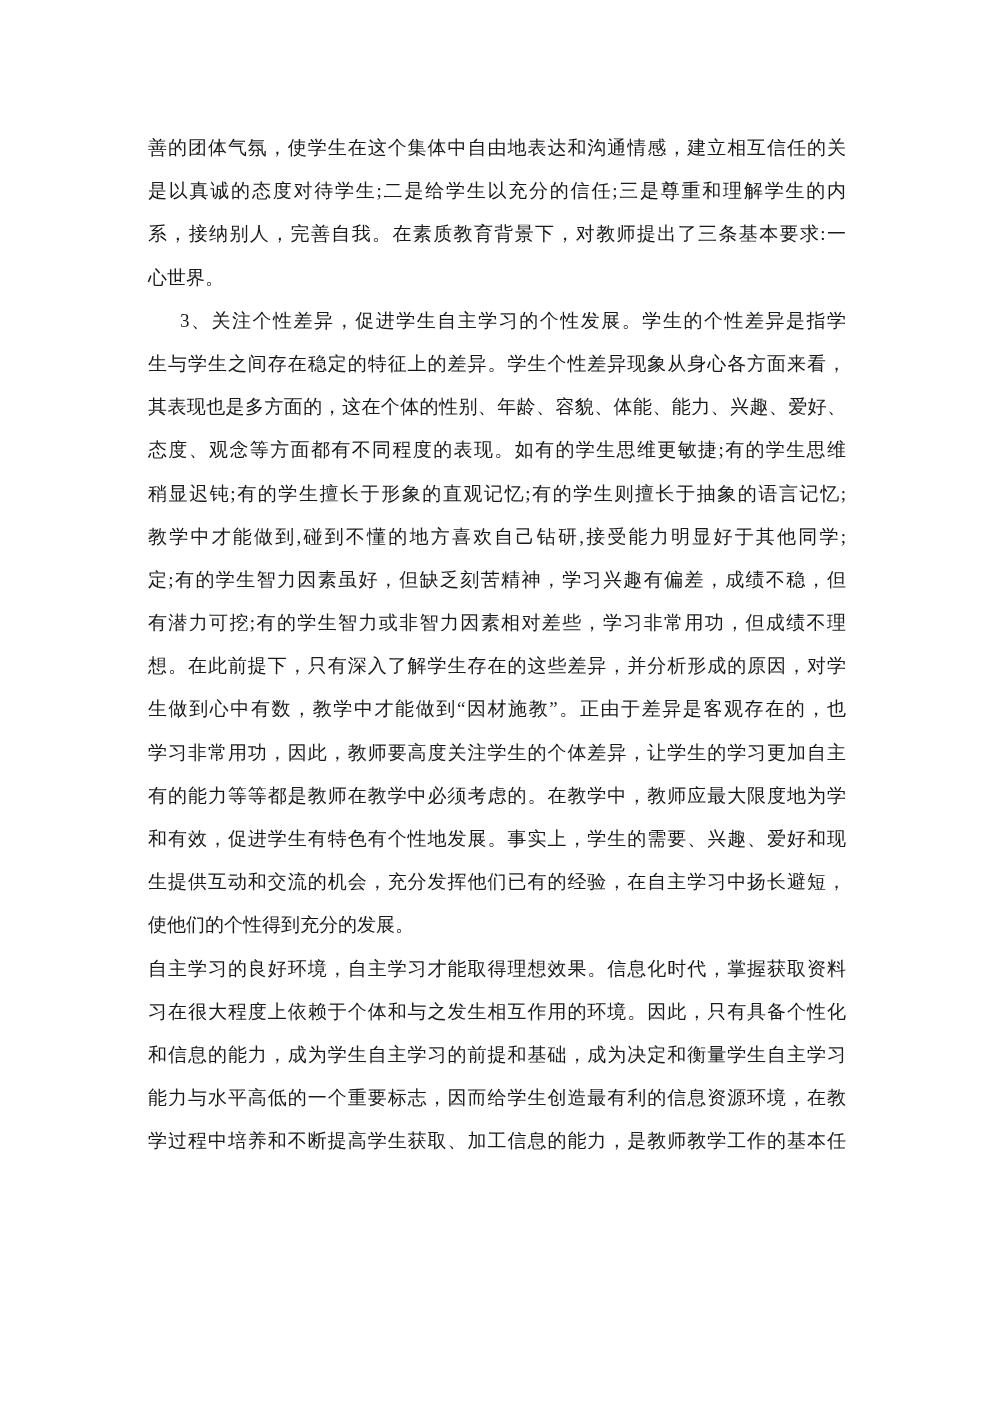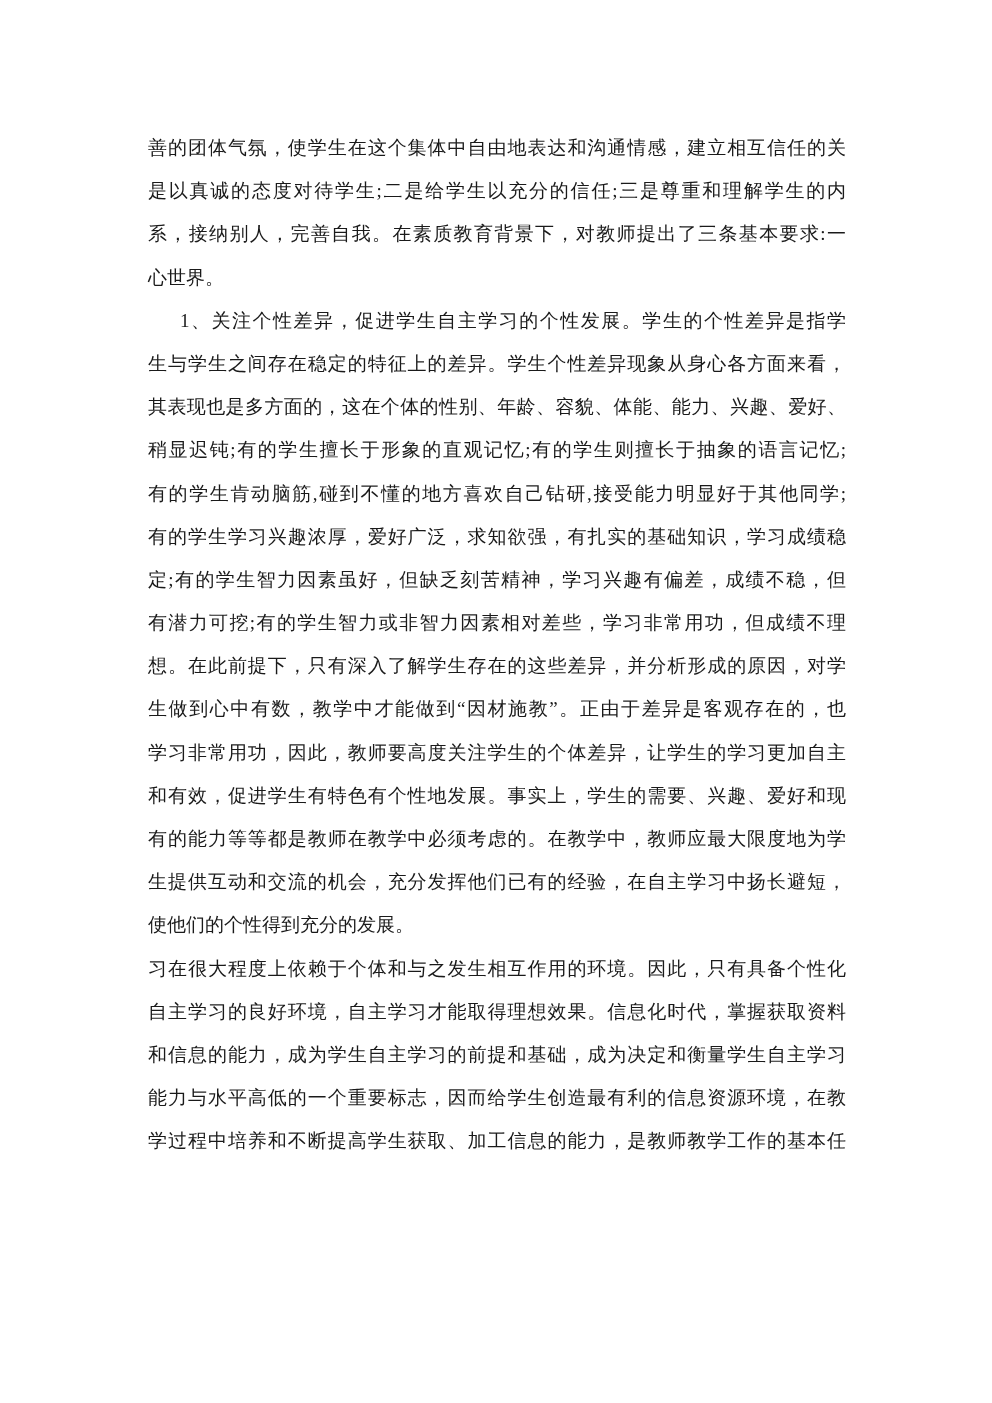--- a/index.html
+++ b/index.html
@@ -48,37 +48,37 @@
 
 <div class="page">
   <div class="doc-body" style="color: rgb(26, 26, 26);">
       <div class="para">
         <div class="line">善的团体气氛，使学生在这个集体中自由地表达和沟通情感，建立相互信任的关</div>
         <div class="line">是以真诚的态度对待学生;二是给学生以充分的信任;三是尊重和理解学生的内</div>
         <div class="line">系，接纳别人，完善自我。在素质教育背景下，对教师提出了三条基本要求:一</div>
         <div class="line left-last">心世界。</div>
       </div>
       <div class="para">
-        <div class="line indent">1、关注个性差异，促进学生自主学习的个性发展。学生的个性差异是指学</div>
+        <div class="line indent">3、关注个性差异，促进学生自主学习的个性发展。学生的个性差异是指学</div>
         <div class="line">生与学生之间存在稳定的特征上的差异。学生个性差异现象从身心各方面来看，</div>
         <div class="line">其表现也是多方面的，这在个体的性别、年龄、容貌、体能、能力、兴趣、爱好、</div>
+        <div class="line">态度、观念等方面都有不同程度的表现。如有的学生思维更敏捷;有的学生思维</div>
         <div class="line">稍显迟钝;有的学生擅长于形象的直观记忆;有的学生则擅长于抽象的语言记忆;</div>
-        <div class="line">有的学生肯动脑筋,碰到不懂的地方喜欢自己钻研,接受能力明显好于其他同学;</div>
-        <div class="line">有的学生学习兴趣浓厚，爱好广泛，求知欲强，有扎实的基础知识，学习成绩稳</div>
+        <div class="line">教学中才能做到,碰到不懂的地方喜欢自己钻研,接受能力明显好于其他同学;</div>
         <div class="line">定;有的学生智力因素虽好，但缺乏刻苦精神，学习兴趣有偏差，成绩不稳，但</div>
         <div class="line">有潜力可挖;有的学生智力或非智力因素相对差些，学习非常用功，但成绩不理</div>
         <div class="line">想。在此前提下，只有深入了解学生存在的这些差异，并分析形成的原因，对学</div>
         <div class="line">生做到心中有数，教学中才能做到“因材施教”。正由于差异是客观存在的，也</div>
         <div class="line">学习非常用功，因此，教师要高度关注学生的个体差异，让学生的学习更加自主</div>
+        <div class="line">有的能力等等都是教师在教学中必须考虑的。在教学中，教师应最大限度地为学</div>
         <div class="line">和有效，促进学生有特色有个性地发展。事实上，学生的需要、兴趣、爱好和现</div>
-        <div class="line">有的能力等等都是教师在教学中必须考虑的。在教学中，教师应最大限度地为学</div>
         <div class="line">生提供互动和交流的机会，充分发挥他们已有的经验，在自主学习中扬长避短，</div>
         <div class="line left-last">使他们的个性得到充分的发展。</div>
       </div>
       <div class="para">
+        <div class="line">自主学习的良好环境，自主学习才能取得理想效果。信息化时代，掌握获取资料</div>
         <div class="line">习在很大程度上依赖于个体和与之发生相互作用的环境。因此，只有具备个性化</div>
-        <div class="line">自主学习的良好环境，自主学习才能取得理想效果。信息化时代，掌握获取资料</div>
         <div class="line">和信息的能力，成为学生自主学习的前提和基础，成为决定和衡量学生自主学习</div>
         <div class="line">能力与水平高低的一个重要标志，因而给学生创造最有利的信息资源环境，在教</div>
         <div class="line">学过程中培养和不断提高学生获取、加工信息的能力，是教师教学工作的基本任</div>
       </div>
     </div>
 </div>
 
 </body></html>

